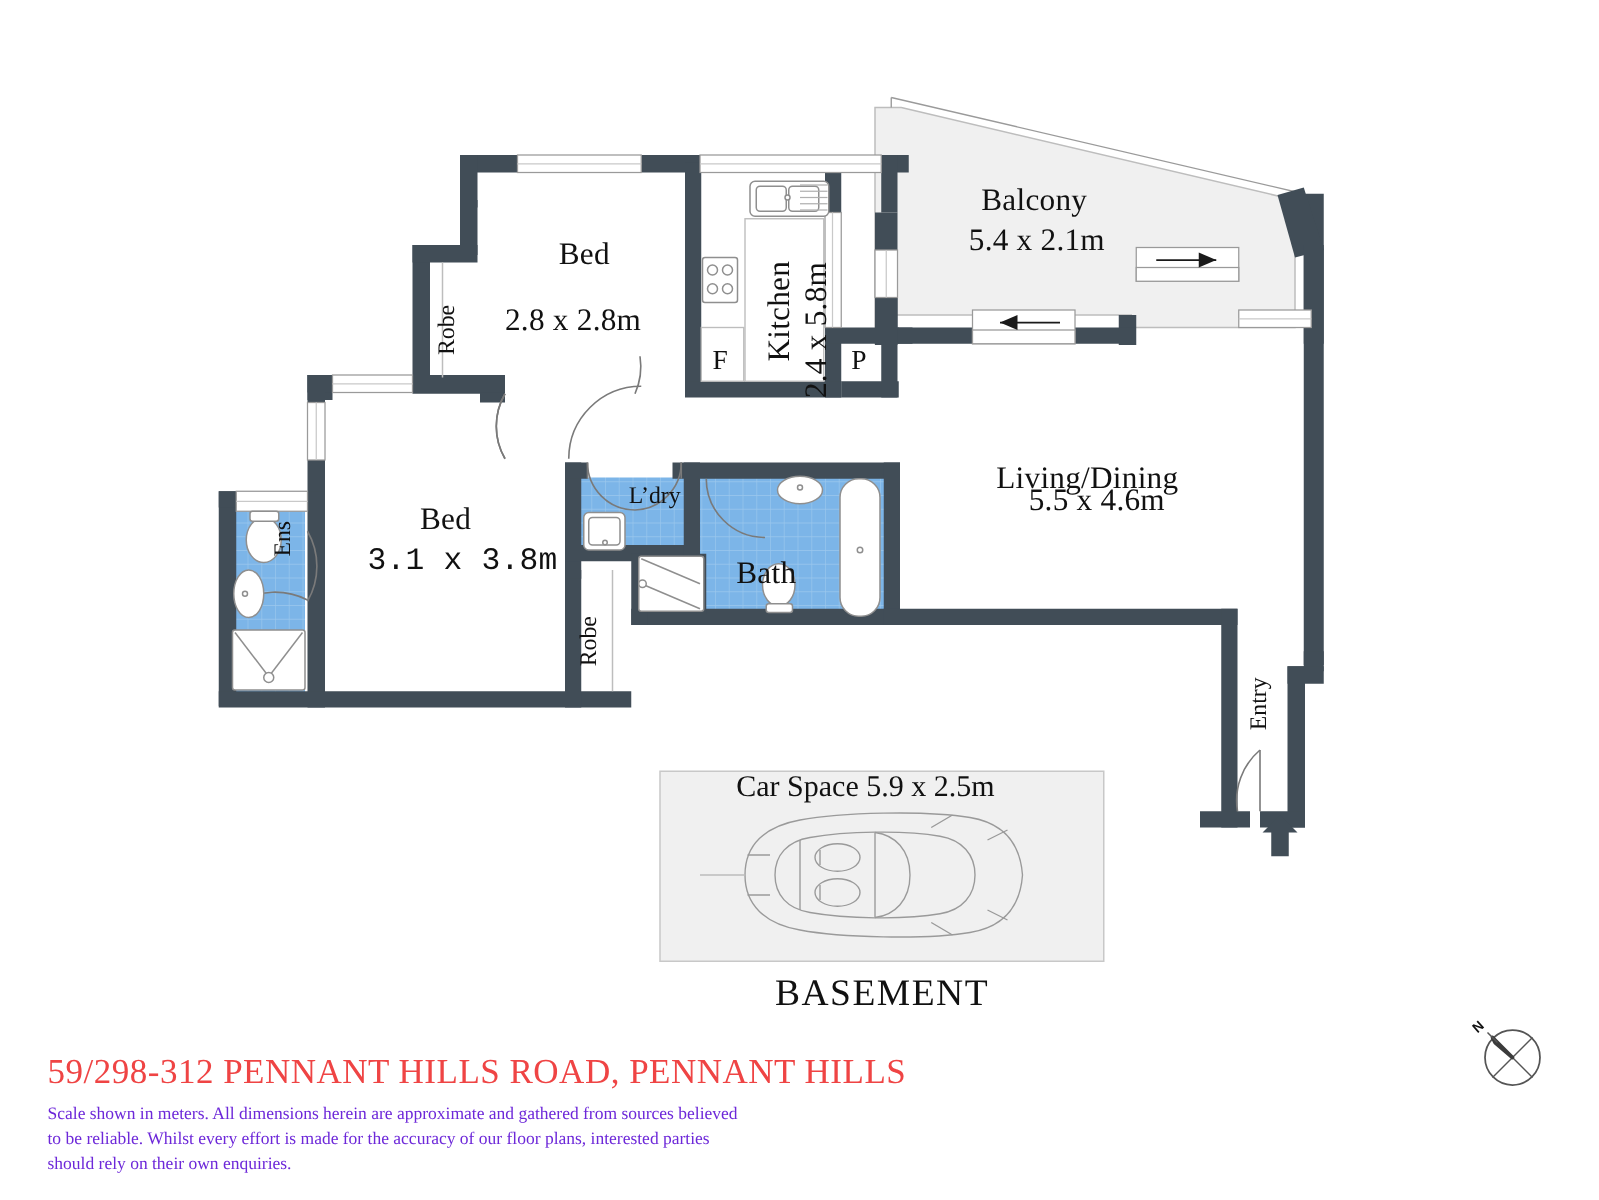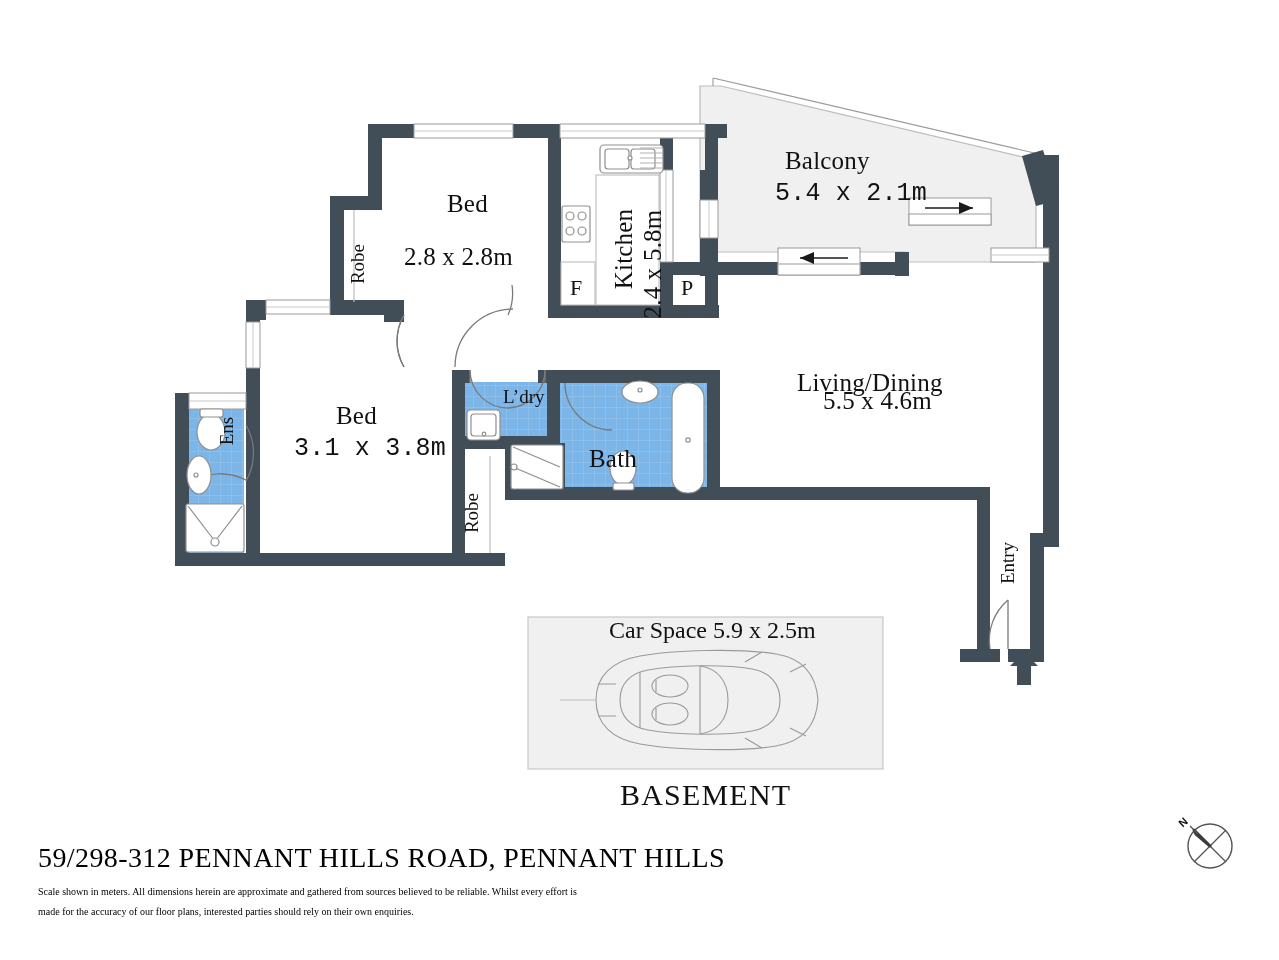--- a/index.html
+++ b/index.html
@@ -6,24 +6,24 @@
   body{width:1279px;height:960px;position:relative;overflow:hidden;
        font-family:"Liberation Serif","DejaVu Serif",serif;color:#1a1a1a;}
   #plan-root{position:absolute;left:0;top:0;width:1279px;height:960px;}
   svg#floorplan{position:absolute;left:0;top:0;width:1279px;height:960px;display:block;}
   .txt{position:absolute;white-space:nowrap;font-family:"Liberation Serif","DejaVu Serif",serif;color:#111;}
   .room-name{font-size:25px;letter-spacing:.2px;}
   .room-dim{font-size:25px;letter-spacing:.2px;}
   .small-label{font-size:19px;}
   .vert{transform-origin:50% 50%;}
   .rot90{transform:rotate(-90deg);}
-  .addr{font-size:28px;letter-spacing:.4px;color:#000000;}
-  .disclaimer{font-size:10px;line-height:20px;color:#000000;max-width:560px;}
+  .addr{font-size:28px;letter-spacing:.4px;color:#ef4444;}
+  .disclaimer{font-size:14px;line-height:20px;color:#6d28d9;max-width:560px;}
   .basement-title{font-size:30px;letter-spacing:1.2px;text-align:right;}
-  .carspace-label{font-size:24px;margin-left:20px;}
+  .carspace-label{font-size:24px;}
   .compass-n{font-size:11px;font-family:"Liberation Sans",sans-serif;font-weight:bold;}
 </style>
 </head>
 <body>
 
 <div id="plan-root">
 
 <svg id="floorplan" viewBox="0 0 1279 960">
   <defs>
     <pattern id="tilegrid" width="11" height="11" patternUnits="userSpaceOnUse">
@@ -314,21 +314,21 @@
 <div class="txt room-name" style="left:336px;top:402px;">Bed</div>
 <div class="txt room-dim" style="left:294px;top:434px;font-family:Liberation Mono, monospace;">3.1 x 3.8m</div>
 
 <div class="txt room-name vert rot90" style="left:584px;top:235px;">Kitchen</div>
 <div class="txt room-dim vert rot90" style="left:599px;top:250px;">2.4 x 5.8m</div>
 
 <div class="txt room-name" style="left:797px;top:369px;">Living/Dining</div>
 <div class="txt room-dim" style="left:823px;top:387px;">5.5 x 4.6m</div>
 
 <div class="txt room-name" style="left:785px;top:147px;font-family:Liberation Serif, serif;">Balcony</div>
-<div class="txt room-dim" style="left:775px;top:179px;font-family:Liberation Mono, monospace;">5.4 x 2.1m</div>
+<div class="txt room-dim" style="left:775px;top:179px;">5.4 x 2.1m</div>
 
 <div class="txt room-name" style="left:589px;top:425px;margin-top:20px;">Bath</div>
 <div class="txt small-label" style="left:503px;top:386px;text-align:center;">L’dry</div>
 <div class="txt small-label vert rot90" style="left:213px;top:420px;">Ens</div>
 
 <div class="txt small-label vert rot90" style="left:987px;top:552px;">Entry</div>
 
 <div class="txt small-label vert rot90" style="left:338px;top:253px;">Robe</div>
 <div class="txt small-label vert rot90" style="left:452px;top:502px;">Robe</div>
 

